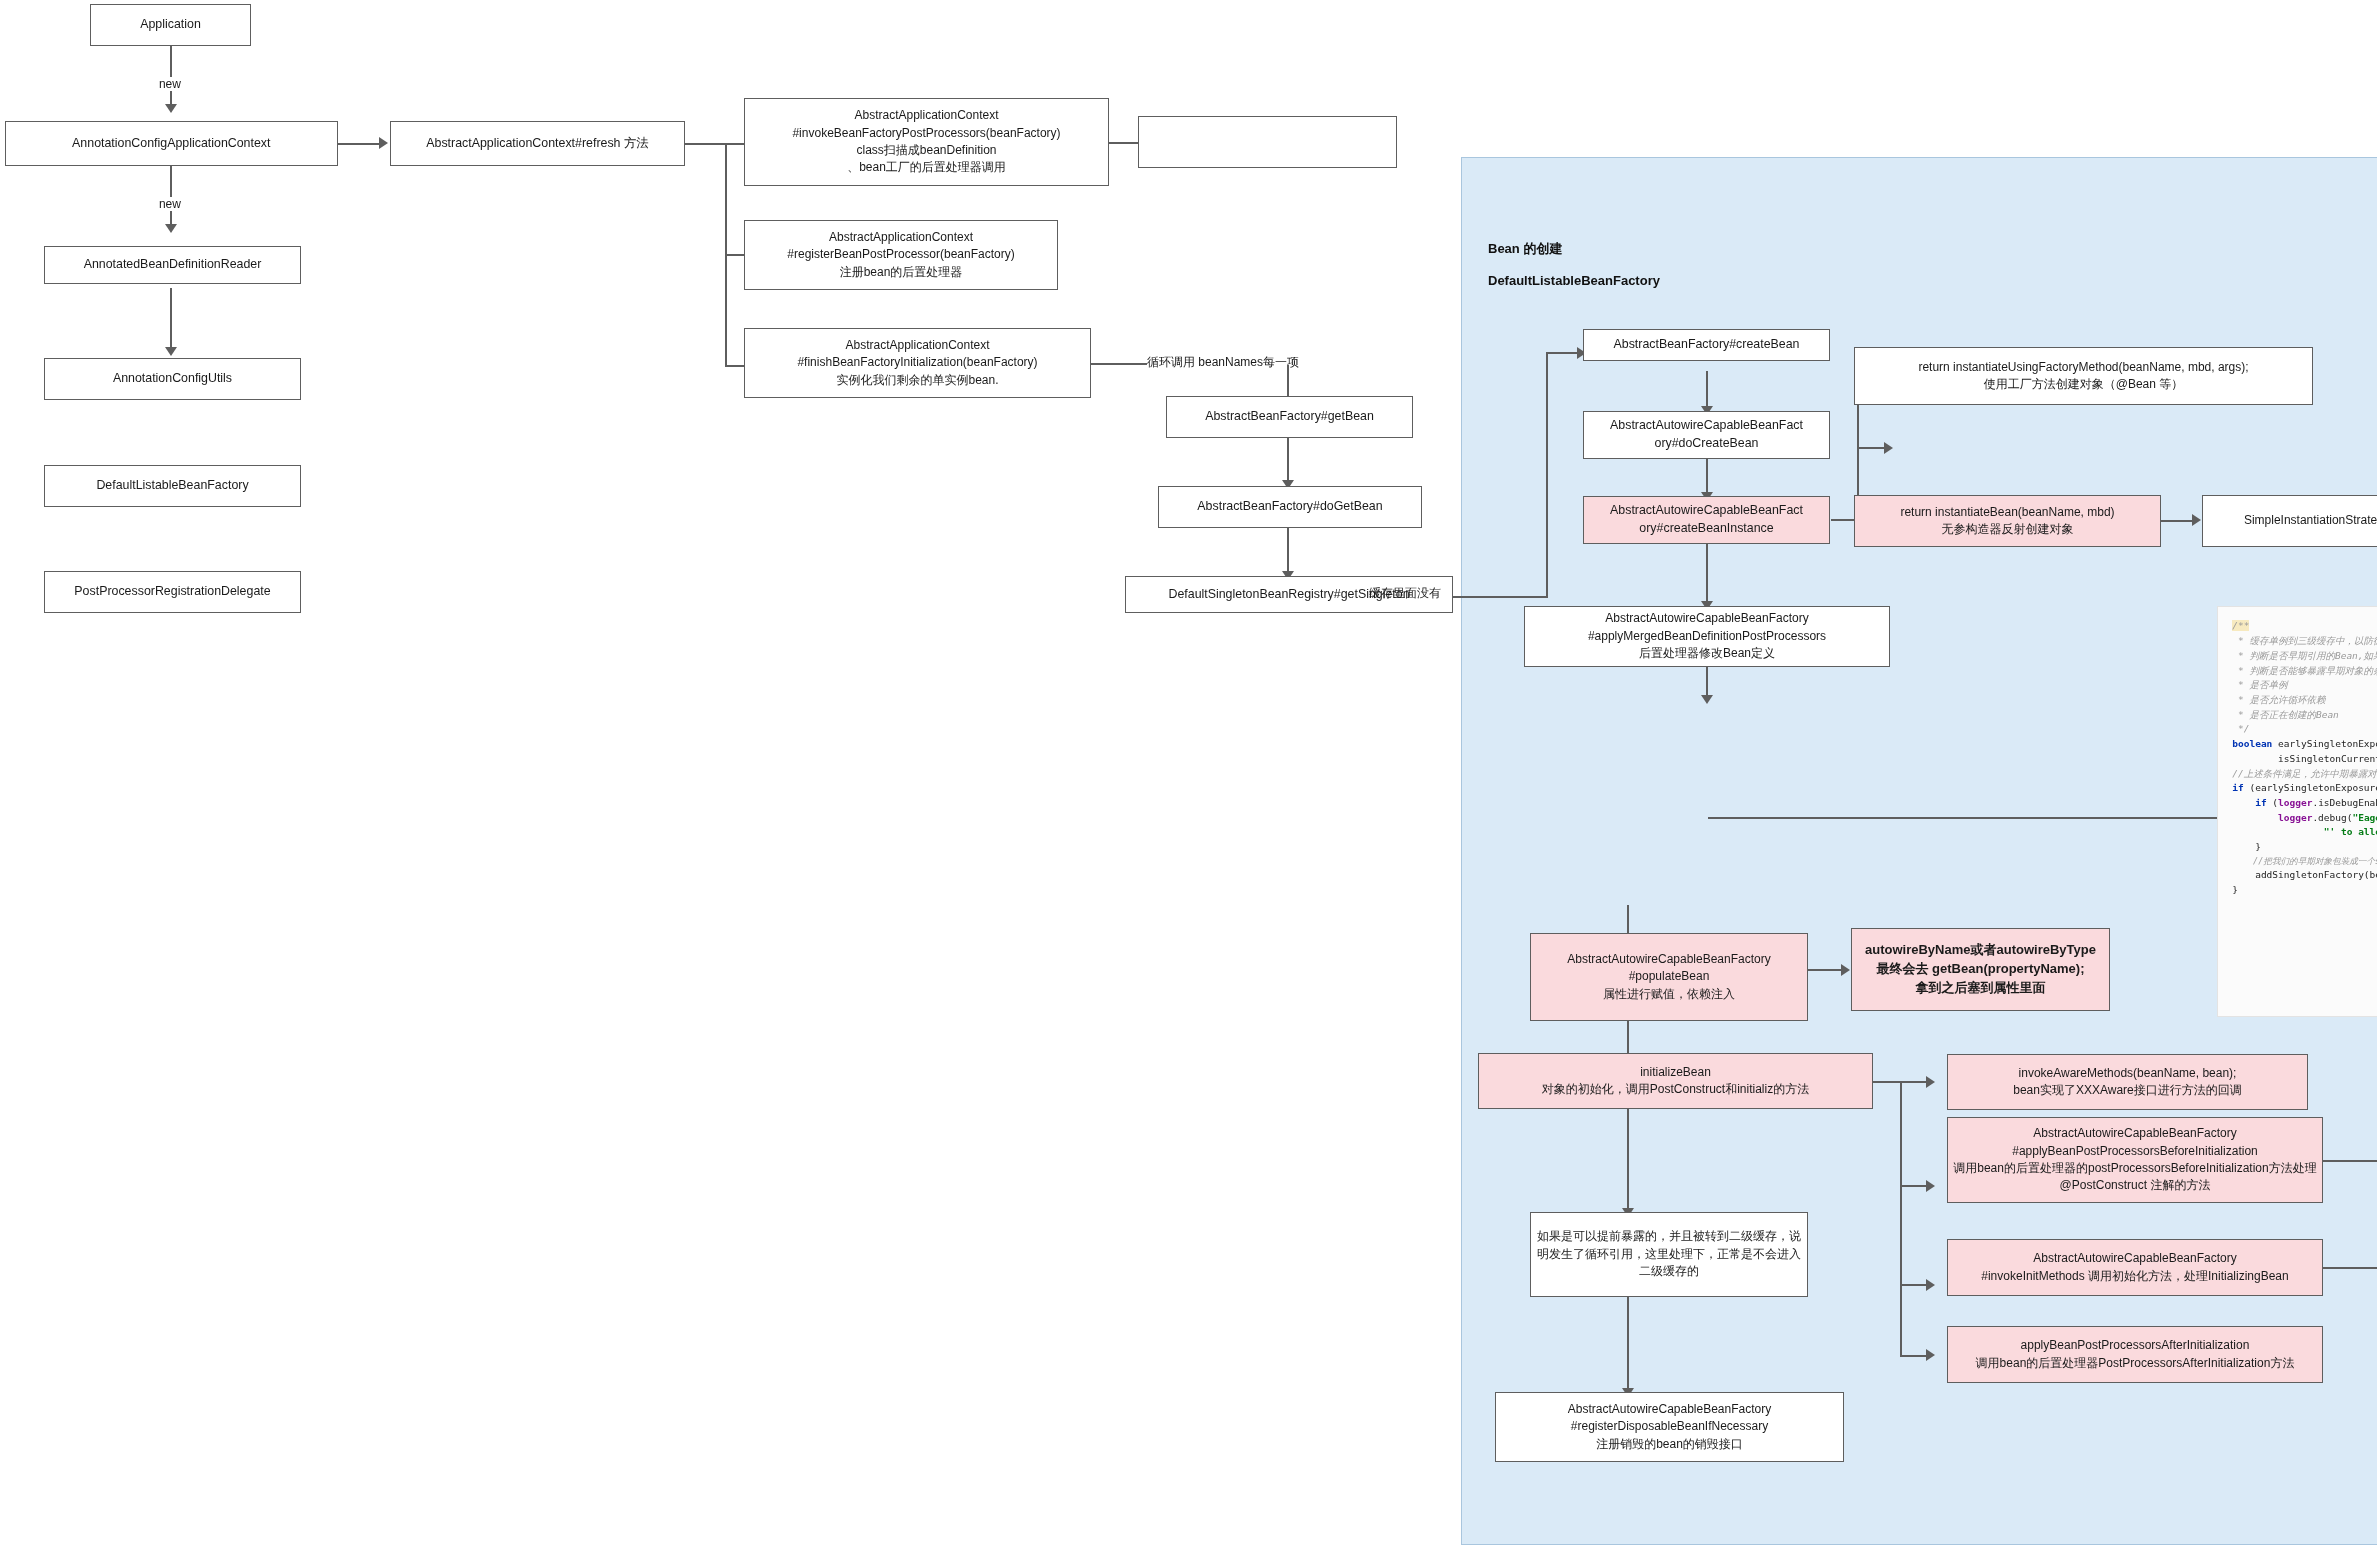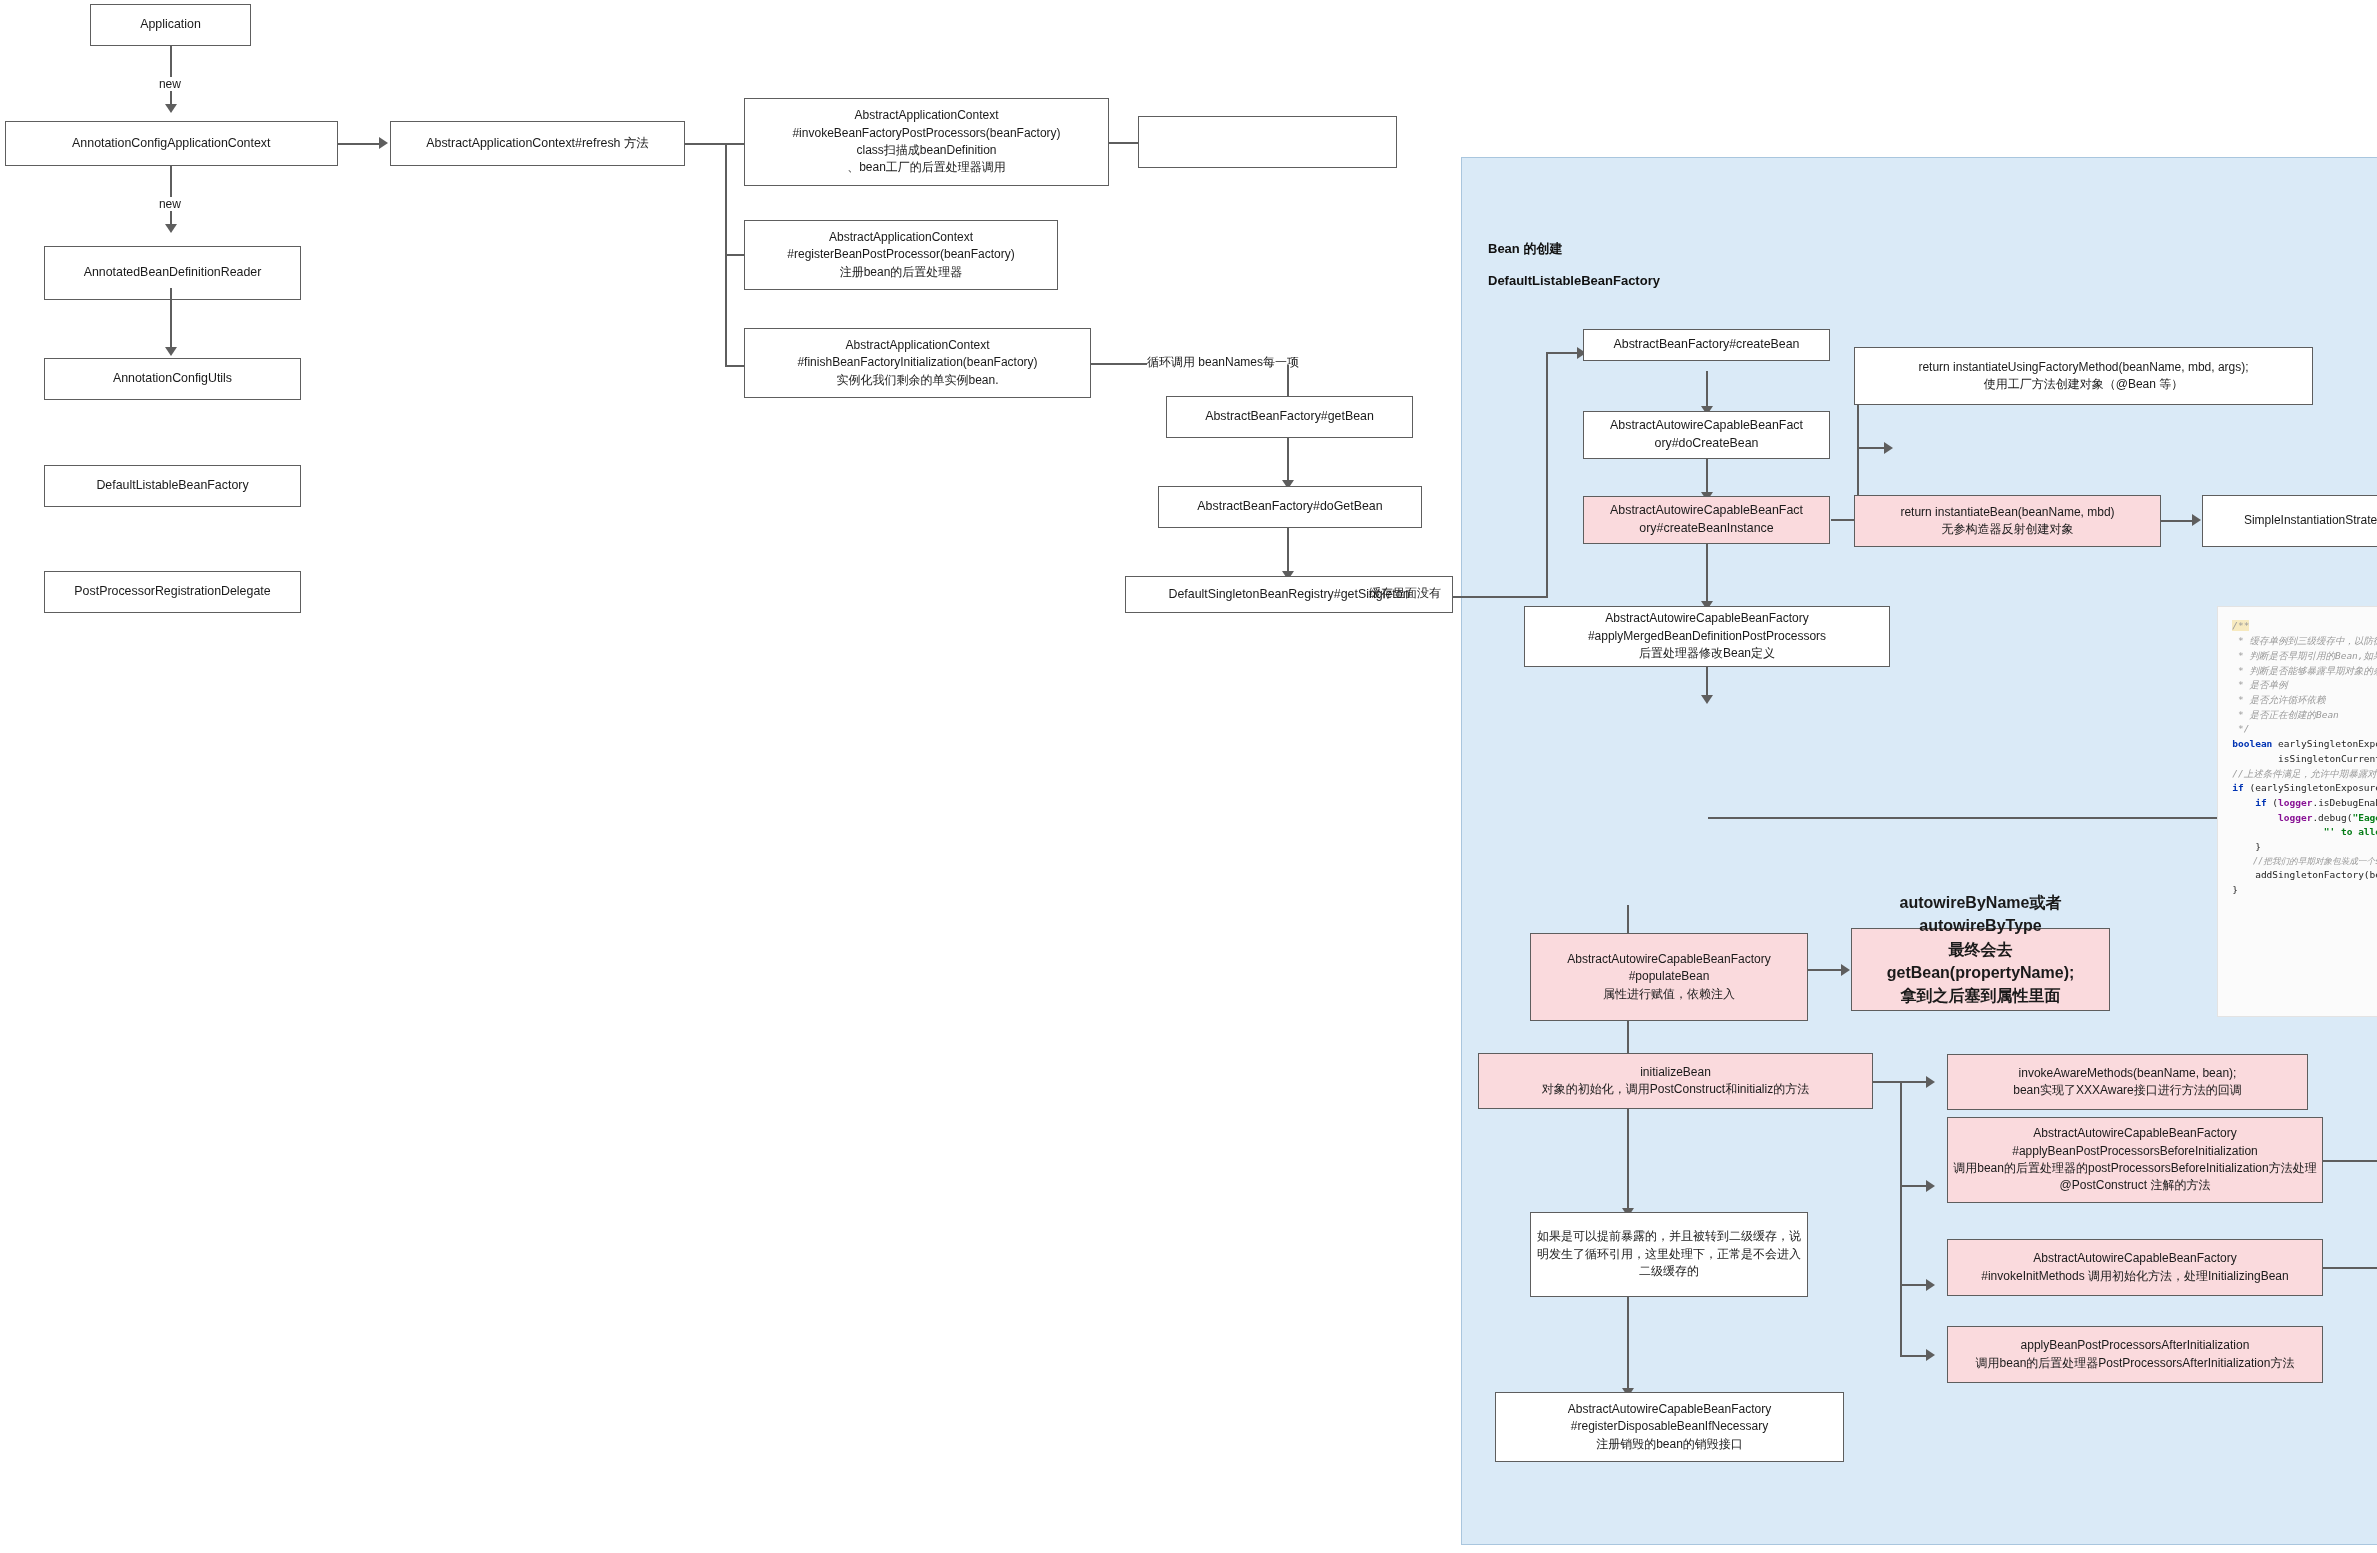--- a/index.html
+++ b/index.html
@@ -44,21 +44,21 @@
   <div class="arrow ar-down" style="left:165px;top:104px;"></div>
   <div class="lbl" style="left:156px;top:77px;font-size:12px;background:#fff;padding:0 2.9px;">new</div>
 
   <div class="box plain" style="left:4.8px;top:121px;width:333px;height:45px;font-size:12.4px;">
     <span class="t">AnnotationConfigApplicationContext</span>
   </div>
   <div class="ln" style="left:170px;top:166px;width:1.9px;height:61px;"></div>
   <div class="arrow ar-down" style="left:165px;top:224px;"></div>
   <div class="lbl" style="left:156px;top:197px;font-size:12px;background:#fff;padding:0 2.9px;">new</div>
 
-  <div class="box plain" style="left:44px;top:246px;width:257px;height:54px;font-size:12.4px;">
+  <div class="box plain" style="left:44px;top:246px;width:257px;height:38px;font-size:12.4px;">
     <span class="t">AnnotatedBeanDefinitionReader</span>
   </div>
   <div class="ln" style="left:170px;top:288px;width:1.9px;height:62px;"></div>
   <div class="arrow ar-down" style="left:165px;top:347px;"></div>
 
   <div class="box plain" style="left:44px;top:358px;width:257px;height:42px;font-size:12.4px;">
     <span class="t">AnnotationConfigUtils</span>
   </div>
   <div class="box plain" style="left:44px;top:465px;width:257px;height:42px;font-size:12.4px;">
     <span class="t">DefaultListableBeanFactory</span>
@@ -190,21 +190,21 @@
 
   <div class="ln" style="left:1627px;top:905px;width:1.9px;height:31px;"></div>
   <div class="arrow ar-down" style="left:1622px;top:933px;"></div>
   <div class="box pink" style="left:1530px;top:933px;width:278px;height:88px;font-size:12px;">
     <span class="t">AbstractAutowireCapableBeanFactory
 #populateBean
 属性进行赋值，依赖注入</span>
   </div>
   <div class="ln" style="left:1808px;top:969px;width:35px;height:1.9px;"></div>
   <div class="arrow ar-right" style="left:1841px;top:964px;"></div>
-  <div class="box pink" style="left:1851px;top:928px;width:259px;height:83px;font-size:16px;font-weight:bold;align-items:flex-end;">
+  <div class="box pink" style="left:1851px;top:928px;width:259px;height:83px;font-size:13px;font-weight:bold;">
     <span class="t">autowireByName或者autowireByType
 最终会去 getBean(propertyName);
 拿到之后塞到属性里面</span>
   </div>
 
   <div class="ln" style="left:1627px;top:1021px;width:1.9px;height:36px;"></div>
   <div class="arrow ar-down" style="left:1622px;top:1054px;"></div>
   <div class="box pink" style="left:1478px;top:1053px;width:395px;height:56px;font-size:12px;">
     <span class="t">initializeBean
 对象的初始化，调用PostConstruct和initializ的方法</span>

